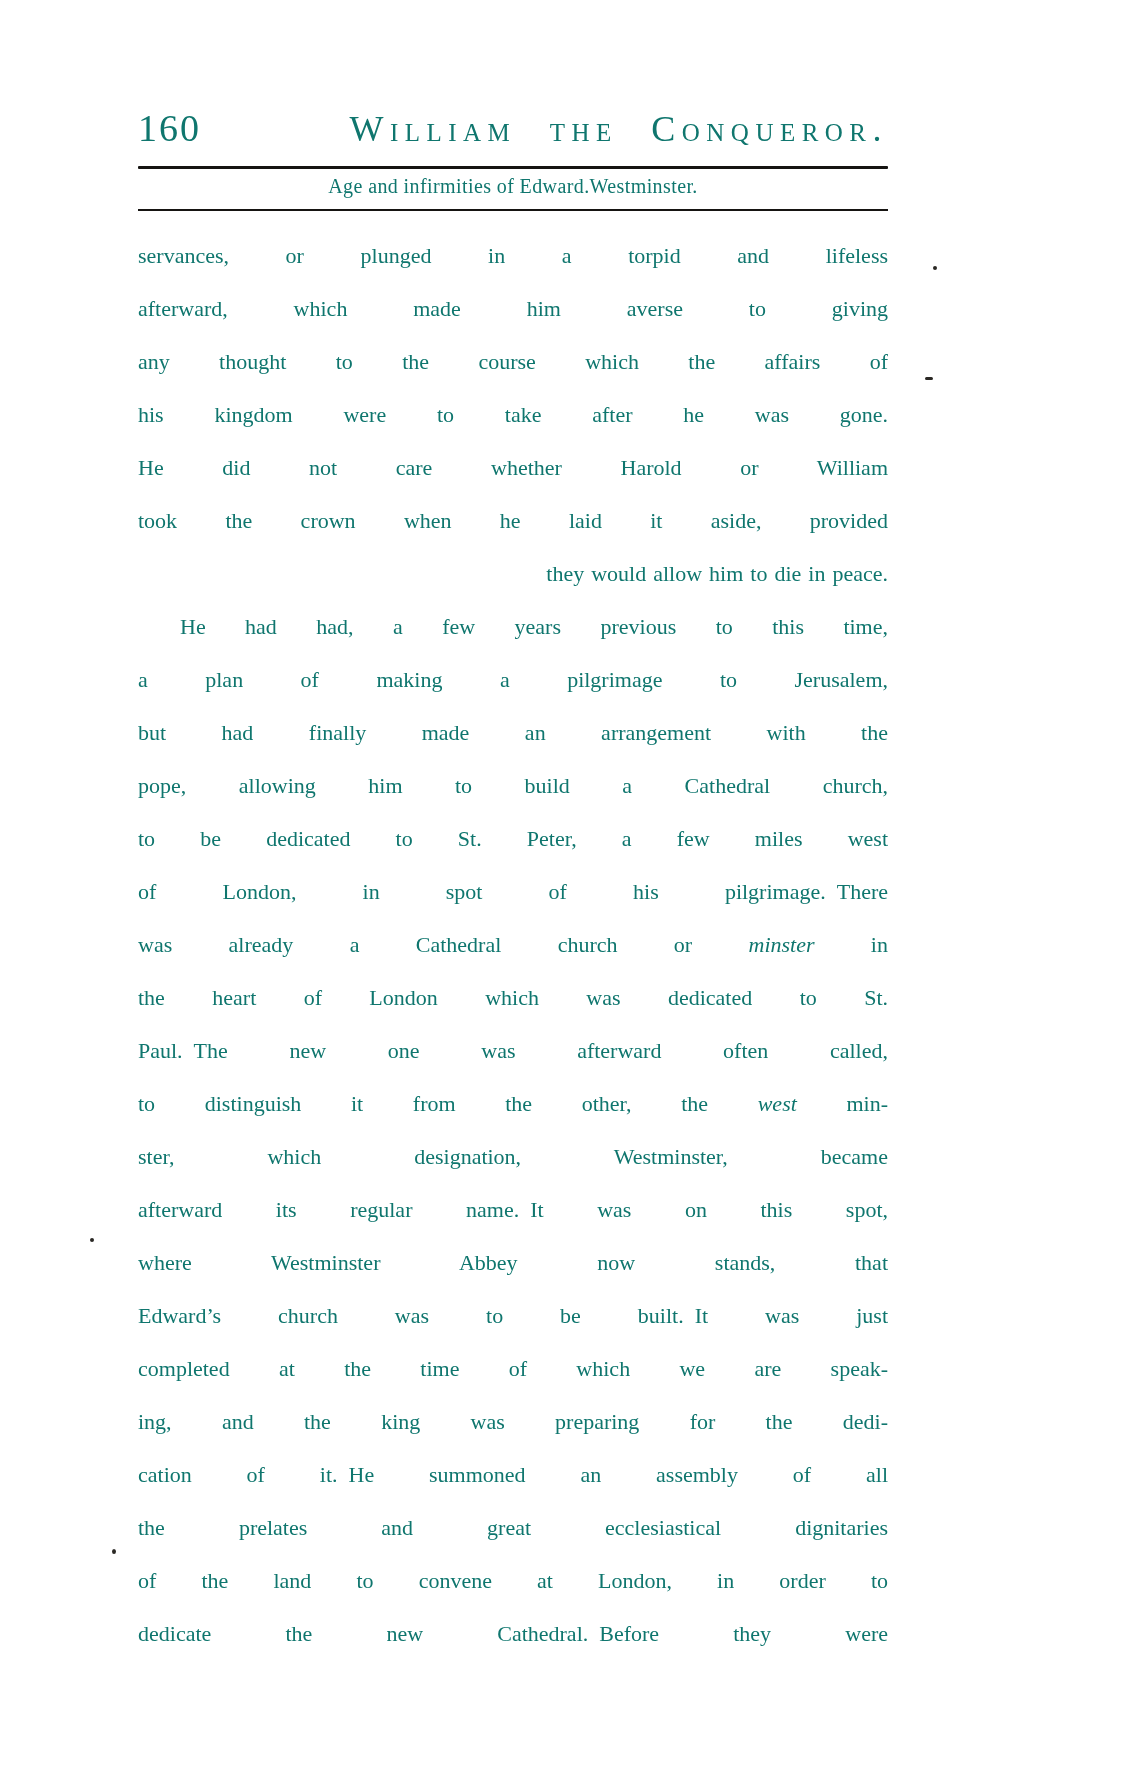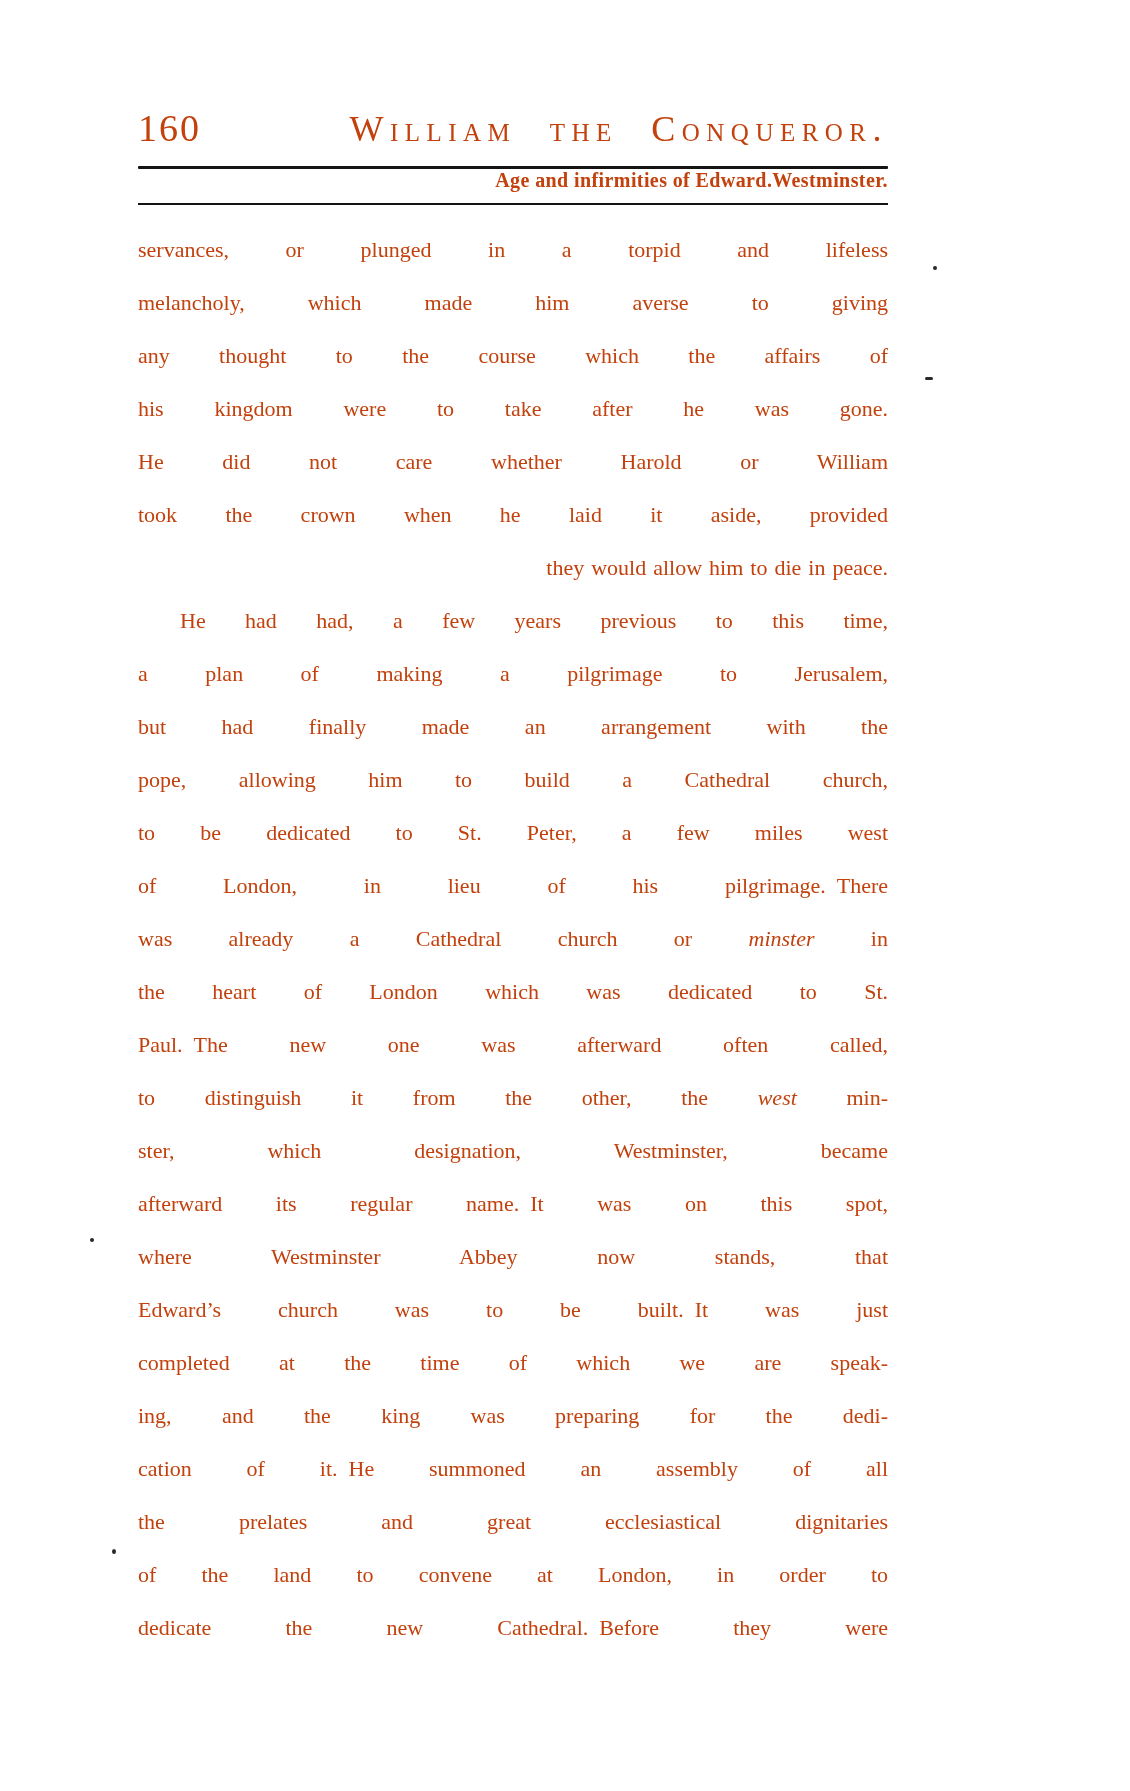--- a/index.html
+++ b/index.html
@@ -5,21 +5,21 @@
   html, body {
     margin: 0;
     padding: 0;
     background: #ffffff;
   }
   .page {
     position: relative;
     width: 1130px;
     height: 1791px;
     background: #ffffff;
-    color: #c2410c;
+    color: #0f766e;
     font-family: "Liberation Serif", serif;
     overflow: hidden;
   }
   .column {
     position: absolute;
     left: 138px;
     top: 0;
     width: 750px;
   }
   
@@ -49,25 +49,26 @@
     background: #161412;
     border-radius: 1px;
   }
   .rule-thin {
     margin-top: 4px;
     height: 2px;
     background: #161412;
   }
   .runheads {
     display: flex;
-    justify-content: flex-end;
+    justify-content: center;
     align-items: baseline;
+    margin-top: 6px;
     height: 30px;
     font-size: 20px;
-    font-weight: bold;
+    font-weight: normal;
     letter-spacing: 0.4px;
   }
   
   .body-text {
     margin-top: 18px;
     font-size: 22px;
     word-spacing: 1.5px;
   }
   .line {
     height: 53px;
@@ -106,32 +107,32 @@
 
     <div class="runheads">
       <span>Age and infirmities of Edward.</span>
       <span>Westminster.</span>
     </div>
 
     <div class="rule-thin"></div>
 
     <main class="body-text" id="body-text">
         <div class="line"><span>servances, or plunged in a torpid and lifeless</span></div>
-        <div class="line"><span>melancholy, which made him averse to giving</span></div>
+        <div class="line"><span>afterward, which made him averse to giving</span></div>
         <div class="line"><span>any thought to the course which the affairs of</span></div>
         <div class="line"><span>his kingdom were to take after he was gone.</span></div>
         <div class="line"><span>He did not care whether Harold or William</span></div>
         <div class="line"><span>took the crown when he laid it aside, provided</span></div>
         <div class="line nojust"><span>they would allow him to die in peace.</span></div>
         <div class="line indent"><span>He had had, a few years previous to this time,</span></div>
         <div class="line"><span>a plan of making a pilgrimage to Jerusalem,</span></div>
         <div class="line"><span>but had finally made an arrangement with the</span></div>
         <div class="line"><span>pope, allowing him to build a Cathedral church,</span></div>
         <div class="line"><span>to be dedicated to St. Peter, a few miles west</span></div>
-        <div class="line"><span>of London, in lieu of his pilgrimage. There</span></div>
+        <div class="line"><span>of London, in spot of his pilgrimage. There</span></div>
         <div class="line"><span>was already a Cathedral church or </span><span class="em">minster</span><span> in</span></div>
         <div class="line"><span>the heart of London which was dedicated to St.</span></div>
         <div class="line"><span>Paul. The new one was afterward often called,</span></div>
         <div class="line"><span>to distinguish it from the other, the </span><span class="em">west</span><span> min-</span></div>
         <div class="line"><span>ster, which designation, Westminster, became</span></div>
         <div class="line"><span>afterward its regular name. It was on this spot,</span></div>
         <div class="line"><span>where Westminster Abbey now stands, that</span></div>
         <div class="line"><span>Edward’s church was to be built. It was just</span></div>
         <div class="line"><span>completed at the time of which we are speak-</span></div>
         <div class="line"><span>ing, and the king was preparing for the dedi-</span></div>

